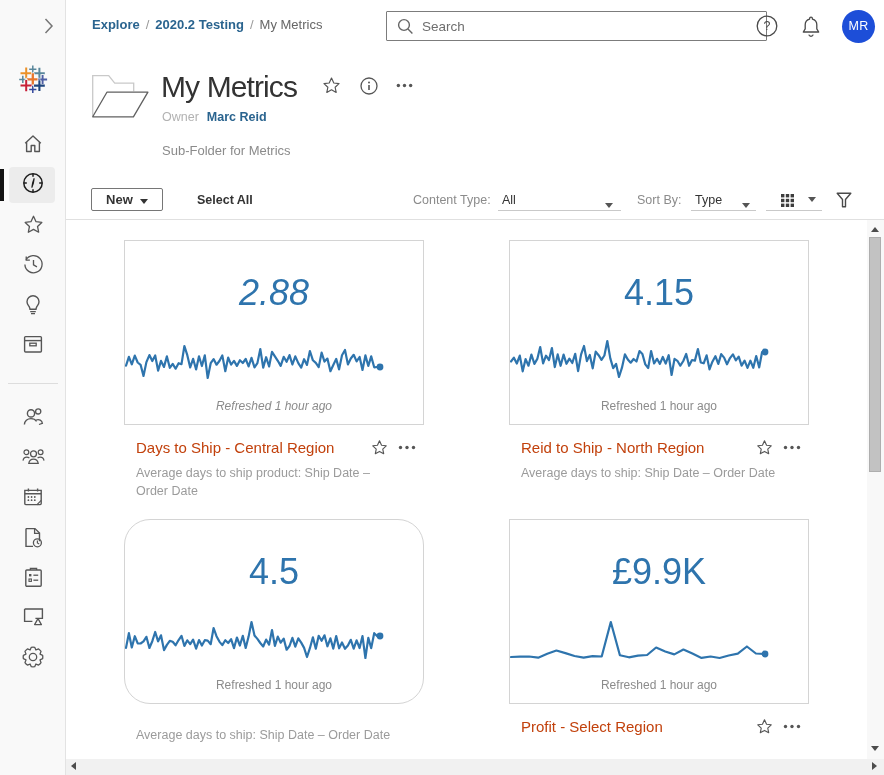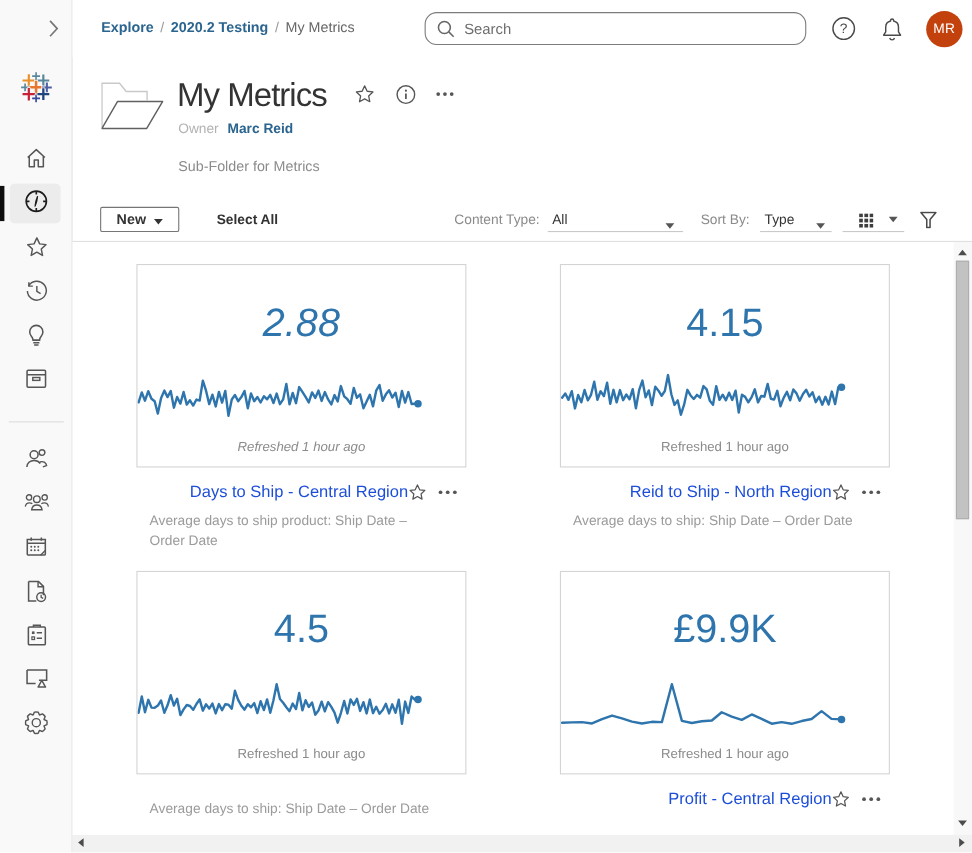--- a/index.html
+++ b/index.html
@@ -17,27 +17,27 @@
   background:#ececec; border-radius:4px; }
 #selbar { position:absolute; top:169px; left:0; width:4px; height:32px; background:#111; }
 #gauge { position:absolute; top:172px; left:0; width:66px; display:flex; justify-content:center; }
 #navdiv { position:absolute; top:383px; left:8px; width:50px; border-top:1px solid #ddd; }
 
 
 #topbar { position:absolute; left:66px; top:0; width:818px; height:52px; background:#fff; }
 #crumbs { position:absolute; left:26px; top:17px; font-size:13px; color:#666; }
 #crumbs a { color:#2a648f; font-weight:bold; text-decoration:none; }
 #crumbs .sep { color:#9a9a9a; padding:0 6px; font-weight:normal; }
-#searchbox { position:absolute; left:320px; top:11px; width:347px; height:30px;
-  border:1px solid #7c7c7c; border-radius:11px; background:#fff; }
+#searchbox { position:absolute; left:320px; top:11px; width:381px; height:30px;
+  border:1px solid #7c7c7c; border-radius:1px; background:#fff; }
 #searchbox svg { position:absolute; left:10px; top:6px; }
 #searchbox span { position:absolute; left:35px; top:7px; font-size:13.5px; color:#6e6e6e; }
 .topicon { position:absolute; top:15px; }
 #avatar { position:absolute; left:776px; top:10px; width:33px; height:33px; border-radius:50%;
-  background:#c2410c; color:#fff; font-size:12.5px; text-align:center; line-height:33px;
+  background:#1d4ed8; color:#fff; font-size:12.5px; text-align:center; line-height:33px;
   letter-spacing:.3px; }
 
 
 #folder { position:absolute; left:92px; top:74px; }
 #h1 { position:absolute; left:161px; top:70px; font-size:30px; color:#333; letter-spacing:-.9px; }
 #h1icons { position:absolute; left:322px; top:76px; display:flex; align-items:center; }
 #owner { position:absolute; left:162px; top:110px; font-size:12.5px; color:#b2b2b2; }
 #owner b { color:#2a648f; font-size:12.5px; margin-left:8px; }
 #subf { position:absolute; left:162px; top:143px; font-size:13px; color:#8b8b8b; }
 
@@ -57,21 +57,21 @@
 
 
 #content { position:absolute; left:66px; top:220px; width:801px; height:539px;
   overflow:hidden; background:#fff; }
 .card { position:absolute; width:300px; height:185px; border:1px solid #d4d4d4; background:#fff; }
 .num { position:absolute; top:31px; width:100%; text-align:center; color:#2e74ad; }
 .spark { position:absolute; left:0; top:0; }
 .refreshed { position:absolute; top:158px; width:100%; text-align:center; font-size:12px; color:#8b8b8b; }
 .meta { position:absolute; width:288px; }
 .mrow { display:flex; align-items:center; }
-.mtitle { font-size:15px; color:#1d4ed8; flex:1;text-align:right; }
+.mtitle { font-size:15px; color:#c2410c; flex:1; }
 .micons { display:flex; align-items:center; padding-right:8px; }
 .desc { font-size:12.5px; color:#9b9b9b; line-height:18px; width:266px; }
 
 
 #vsb { position:absolute; left:867px; top:220px; width:17px; height:539px; background:#f8f8f8; }
 #vsb .thumb { position:absolute; left:2px; top:17px; width:12px; height:235px; background:#c2c2c2; border:1px solid #aeaeae; }
 #hsb { position:absolute; left:66px; top:759px; width:818px; height:16px; background:#f1f1f1; }
 .arr { position:absolute; width:0; height:0; }
 </style></head>
 <body>
@@ -288,21 +288,21 @@
 
   <div class="card" style="left:443px;top:20px;">
     <div class="num" style="font-size:36px;">4.15</div>
     <svg class="spark" width="300" height="185" viewBox="0 0 300 185">
       <polyline points="1.0,120.5 3.9,116.7 6.8,122.5 9.8,114.6 12.7,130.3 15.6,118.1 18.5,124.7 21.4,113.5 24.4,122.9 27.3,117.9 30.2,106.0 33.1,122.4 36.0,114.7 39.0,119.1 41.9,107.0 44.8,126.1 47.7,113.4 50.6,124.8 53.6,113.6 56.5,122.8 59.4,117.6 62.3,122.0 65.2,112.8 68.1,130.1 71.1,113.4 74.0,105.0 76.9,120.1 79.8,113.9 82.7,127.3 85.7,110.6 88.6,114.2 91.5,118.8 94.4,114.5 97.3,100.0 100.3,117.4 103.2,127.1 106.1,123.0 109.0,136.0 111.9,126.9 114.9,113.4 117.8,118.5 120.7,121.7 123.6,118.0 126.5,120.5 129.5,110.0 132.4,113.0 135.3,123.4 138.2,127.0 141.1,110.0 144.1,122.5 147.0,117.8 149.9,122.9 152.8,116.0 155.7,122.6 158.7,114.2 161.6,134.0 164.5,117.9 167.4,119.8 170.3,124.7 173.3,120.0 176.2,112.9 179.1,124.8 182.0,119.0 184.9,119.6 187.9,108.0 190.8,121.5 193.7,122.3 196.6,114.3 199.5,128.3 202.4,120.7 205.4,115.2 208.3,122.9 211.2,113.1 214.1,116.6 217.0,123.3 220.0,117.1 222.9,113.3 225.8,119.4 228.7,115.6 231.6,124.6 234.6,119.6 237.5,126.9 240.4,119.7 243.3,126.8 246.2,115.0 249.2,126.4 252.1,111.0 255.0,111.0" fill="none" stroke="#2e74ad" stroke-width="2.2" stroke-linejoin="round" stroke-linecap="round"></polyline>
       <circle cx="255.0" cy="111.0" r="3.4" fill="#2e74ad"></circle>
     </svg>
     <div class="refreshed">Refreshed 1 hour ago</div>
   </div>
 
-  <div class="card" style="left:58px;top:299px;">
+  <div class="card" style="left:58px;top:299px;border-radius:26px;">
     <div class="num" style="font-size:36px;">4.5</div>
     <svg class="spark" width="300" height="185" viewBox="0 0 300 185">
       <polyline points="1.0,127.9 3.9,113.2 6.8,127.5 9.8,116.2 12.7,123.3 15.6,123.5 18.5,121.4 21.4,116.8 24.4,128.0 27.3,121.2 30.2,112.0 33.1,121.4 36.0,115.3 39.0,130.1 41.9,124.9 44.8,120.9 47.7,121.8 50.6,125.3 53.6,120.0 56.5,115.8 59.4,126.0 62.3,120.3 65.2,124.2 68.1,119.6 71.1,128.6 74.0,120.1 76.9,125.6 79.8,120.2 82.7,120.6 85.7,124.2 88.6,108.0 91.5,116.2 94.4,121.6 97.3,125.1 100.3,120.2 103.2,123.0 106.1,119.2 109.0,128.2 111.9,117.5 114.9,125.5 117.8,115.8 120.7,128.0 123.6,116.6 126.5,102.0 129.5,115.5 132.4,118.9 135.3,123.0 138.2,126.5 141.1,119.6 144.1,124.6 147.0,110.0 149.9,125.8 152.8,116.6 155.7,122.7 158.7,118.6 161.6,129.7 164.5,126.0 167.4,117.9 170.3,126.6 173.3,118.3 176.2,122.6 179.1,127.9 182.0,137.0 184.9,128.2 187.9,117.3 190.8,128.7 193.7,115.8 196.6,120.8 199.5,115.3 202.4,126.3 205.4,118.3 208.3,128.6 211.2,116.0 214.1,128.3 217.0,122.5 220.0,128.8 222.9,125.5 225.8,119.8 228.7,128.6 231.6,120.3 234.6,128.0 237.5,116.1 240.4,138.0 243.3,117.8 246.2,128.1 249.2,113.2 252.1,116.0 255.0,116.0" fill="none" stroke="#2e74ad" stroke-width="2.2" stroke-linejoin="round" stroke-linecap="round"></polyline>
       <circle cx="255.0" cy="116.0" r="3.4" fill="#2e74ad"></circle>
     </svg>
     <div class="refreshed">Refreshed 1 hour ago</div>
   </div>
 
   <div class="card" style="left:443px;top:299px;">
     <div class="num" style="font-size:36px;">£9.9K</div>
@@ -346,21 +346,21 @@
     </div>
     <div class="desc" style="margin-top:8px;">Average days to ship: Ship Date – Order Date</div>
   </div>
 
   <div class="meta" style="left:70px;top:498px;">
     <div class="desc" style="margin-top:8px;">Average days to ship: Ship Date – Order Date</div>
   </div>
 
   <div class="meta" style="left:455px;top:498px;">
     <div class="mrow">
-          <span class="mtitle">Profit - Central Region</span>
+          <span class="mtitle">Profit - Select Region</span>
       <span class="micons">
         <svg width="17" height="17" viewBox="0 0 24 24" style="margin-right:10px;">
               <path d="M12 2.6l2.9 6.2 6.6.8-4.9 4.6 1.3 6.6-5.9-3.3-5.9 3.3 1.3-6.6-4.9-4.6 6.6-.8z" fill="none" stroke="#565656" stroke-width="1.6" stroke-linejoin="round"></path>
             </svg>
         <svg width="18" height="17" viewBox="0 0 18 17">
               <circle cx="2.5" cy="8.5" r="1.7" fill="#565656"></circle>
               <circle cx="9" cy="8.5" r="1.7" fill="#565656"></circle>
               <circle cx="15.5" cy="8.5" r="1.7" fill="#565656"></circle>
             </svg>
       </span>

